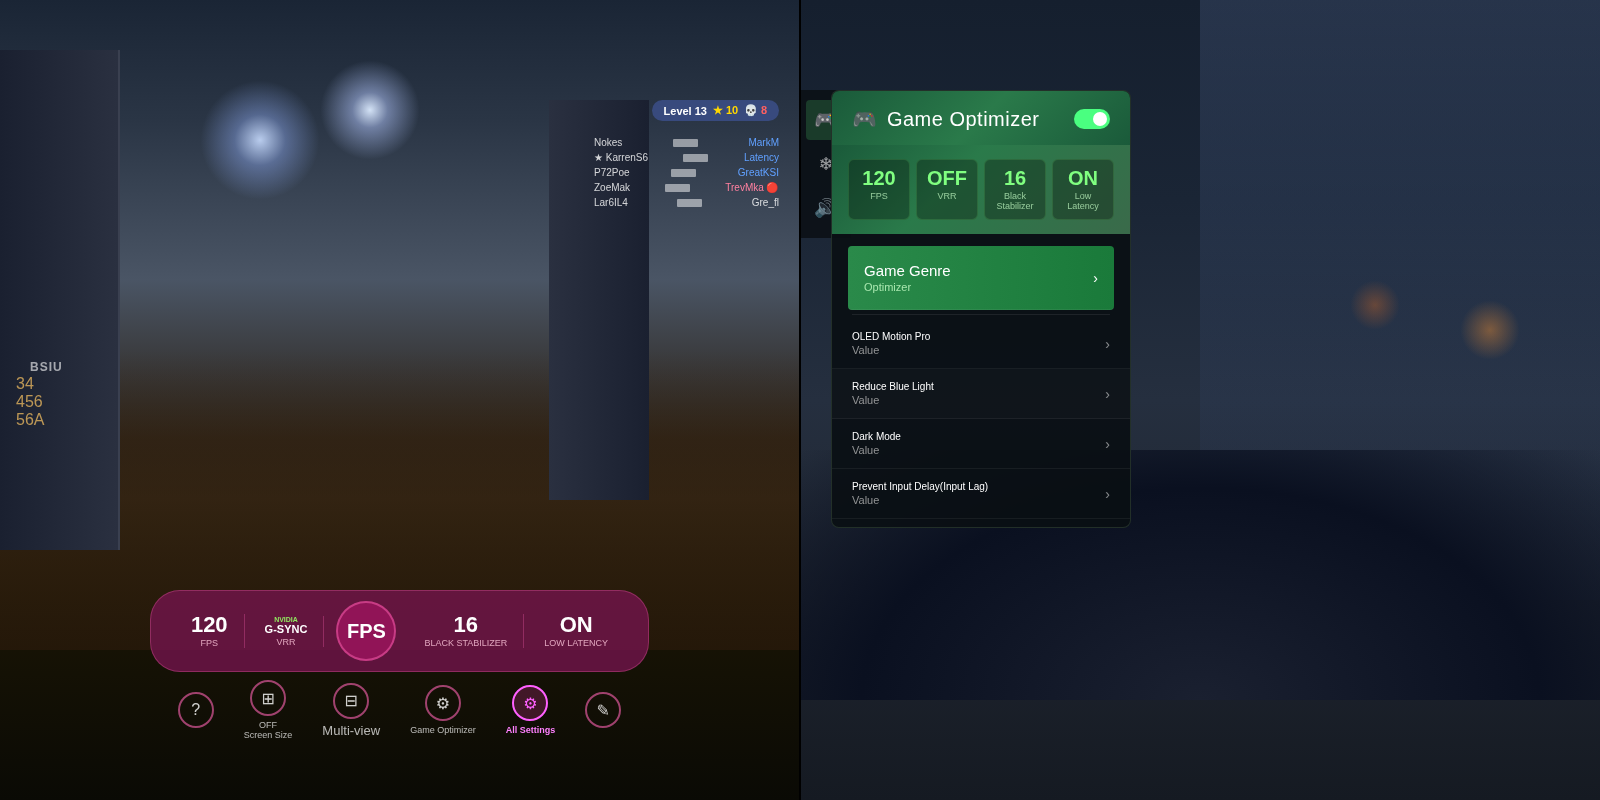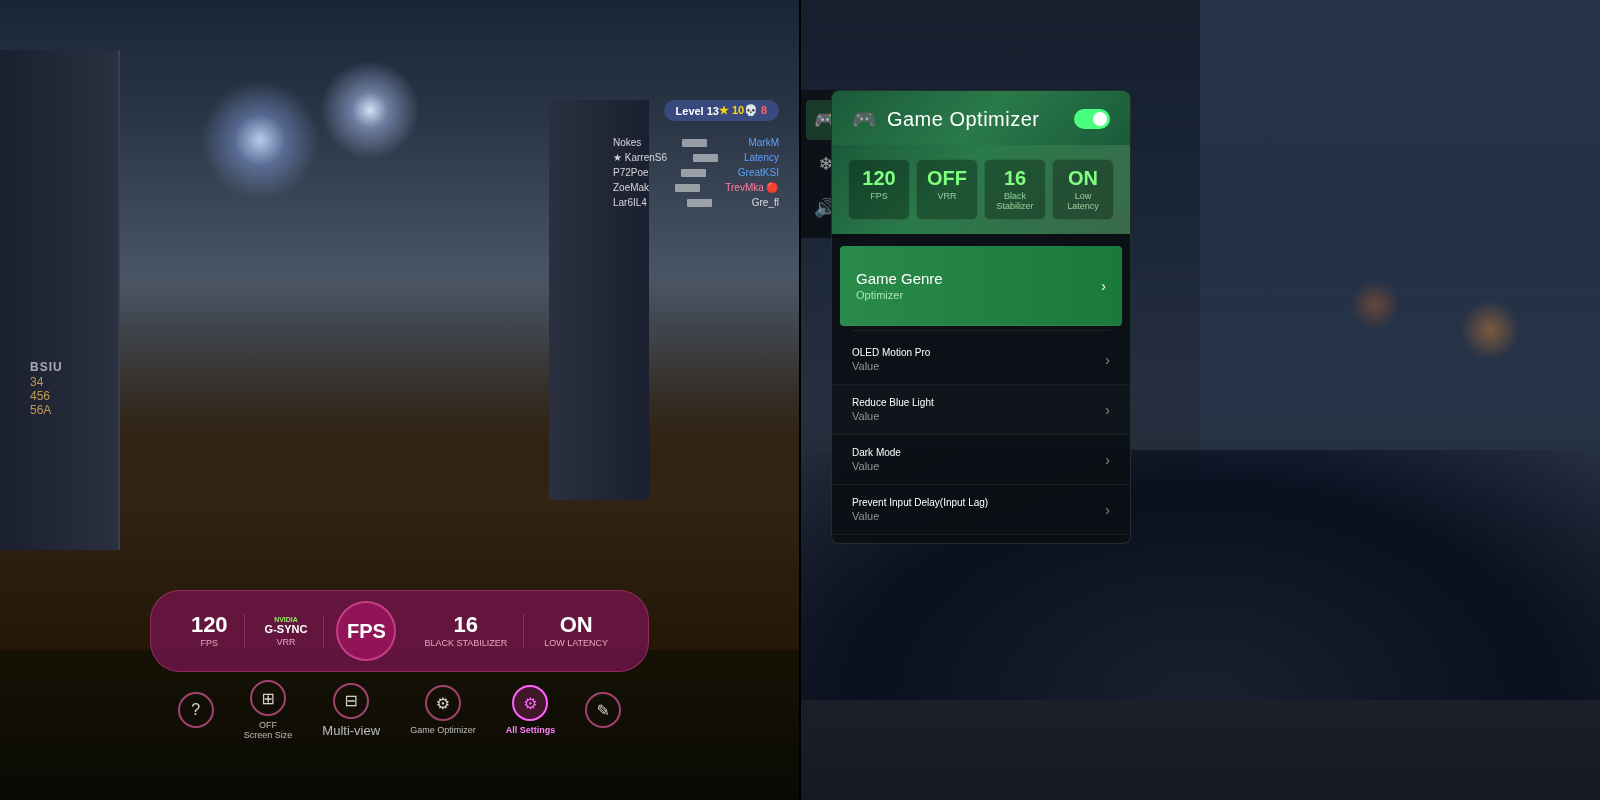--- a/index.html
+++ b/index.html
@@ -114,39 +114,39 @@
       top: 100px;
       right: 20px;
       background: rgba(60,80,140,0.8);
       border-radius: 20px;
       padding: 4px 12px;
       color: white;
       font-size: 11px;
       font-weight: bold;
       display: flex;
       align-items: center;
+      gap: 6px;
     }
 
     .level-bar .star { color: #ffd700; }
     .level-bar .skull { color: #ff6060; }
 
     .player-list {
       position: absolute;
       top: 135px;
       right: 20px;
       width: 185px;
     }
 
     .player-row {
       display: flex;
       justify-content: space-between;
       align-items: center;
       padding: 2px 0;
       font-size: 10px;
-      margin-left: 19px;
     }
 
     .player-name-left { color: rgba(255,255,255,0.8); }
     .player-name-blue { color: #60a0ff; }
     .player-name-pink { color: #ff80a0; }
     .gun-icon {
       width: 25px;
       height: 8px;
       background: rgba(255,255,255,0.5);
       border-radius: 1px;
@@ -420,22 +420,22 @@
       border-bottom: 1px solid rgba(255,255,255,0.06);
       display: flex;
       justify-content: space-between;
       align-items: center;
       cursor: pointer;
     }
 
     .menu-item.highlighted {
       background: linear-gradient(90deg, #2a8a4a 0%, #1a7a3a 100%);
       border-radius: 4px;
-      margin: 4px 8px;
-      padding: 24px 16px;
+      margin: 4px 16px;
+      padding: 16px 16px;
       gap: 44px;
     }
 
     .menu-item-title {
       color: white;
       font-size: 10px;
       font-weight: 500;
     }
 
     .menu-item.highlighted .menu-item-title {
@@ -480,21 +480,21 @@
 
   <div class="left-screen">
     <div class="game-scene"></div>
     <div class="light-source-1"></div>
     <div class="light-source-2"></div>
     <div class="ground-area"></div>
     <div class="wall-left"></div>
     <div class="wall-right"></div>
 
     <div class="building-text">BSIU</div>
-    <div class="building-numbers" style="position:absolute;top:375px;left:30px;color:rgba(255,200,100,0.7);font-size:12px;">34<br>456<br>56A</div>
+    <div class="building-numbers" style="position:absolute;top:375px;left:16px;color:rgba(255,200,100,0.7);font-size:16px;">34<br>456<br>56A</div>
 
     <div class="level-bar">
       <span>Level 13</span>
       <span class="star">★ 10</span>
       <span class="skull">💀 8</span>
     </div>
 
     <div class="player-list">
       <div class="player-row">
         <span class="player-name-left">Nokes</span>

